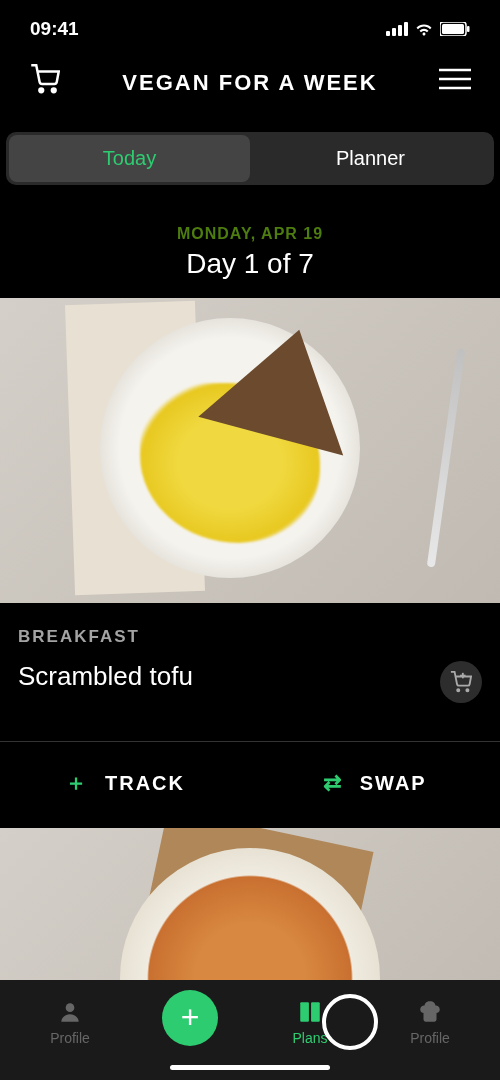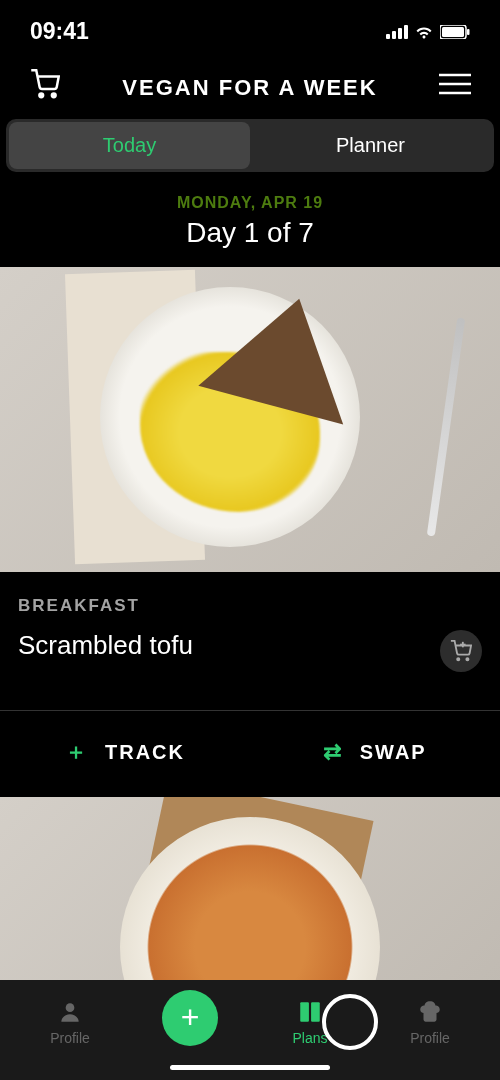--- a/index.html
+++ b/index.html
@@ -14,21 +14,21 @@
       color: #fff;
       font-family: -apple-system, BlinkMacSystemFont, 'Segoe UI', sans-serif;
       overflow: hidden;
       position: relative;
     }
     .status-bar {
       display: flex;
       justify-content: space-between;
       align-items: center;
       padding: 18px 30px 10px;
-      font-size: 23px;
+      font-size: 19px;
       font-weight: 600;
     }
     .status-icons {
       display: flex;
       align-items: center;
       gap: 6px;
     }
     .header-row {
       display: flex;
       align-items: flex-end;
@@ -46,21 +46,21 @@
       width: 34px;
       height: 34px;
       display: flex;
       align-items: center;
       justify-content: center;
     }
     .tabs {
       display: flex;
       background: #2a2a2a;
       border-radius: 10px;
-      margin: 0 6px;
+      margin: 18px 6px;
       padding: 3px;
     }
     .tab {
       flex: 1;
       text-align: center;
       padding: 12px 0;
       font-size: 20px;
       font-weight: 500;
       border-radius: 8px;
       color: #fff;

